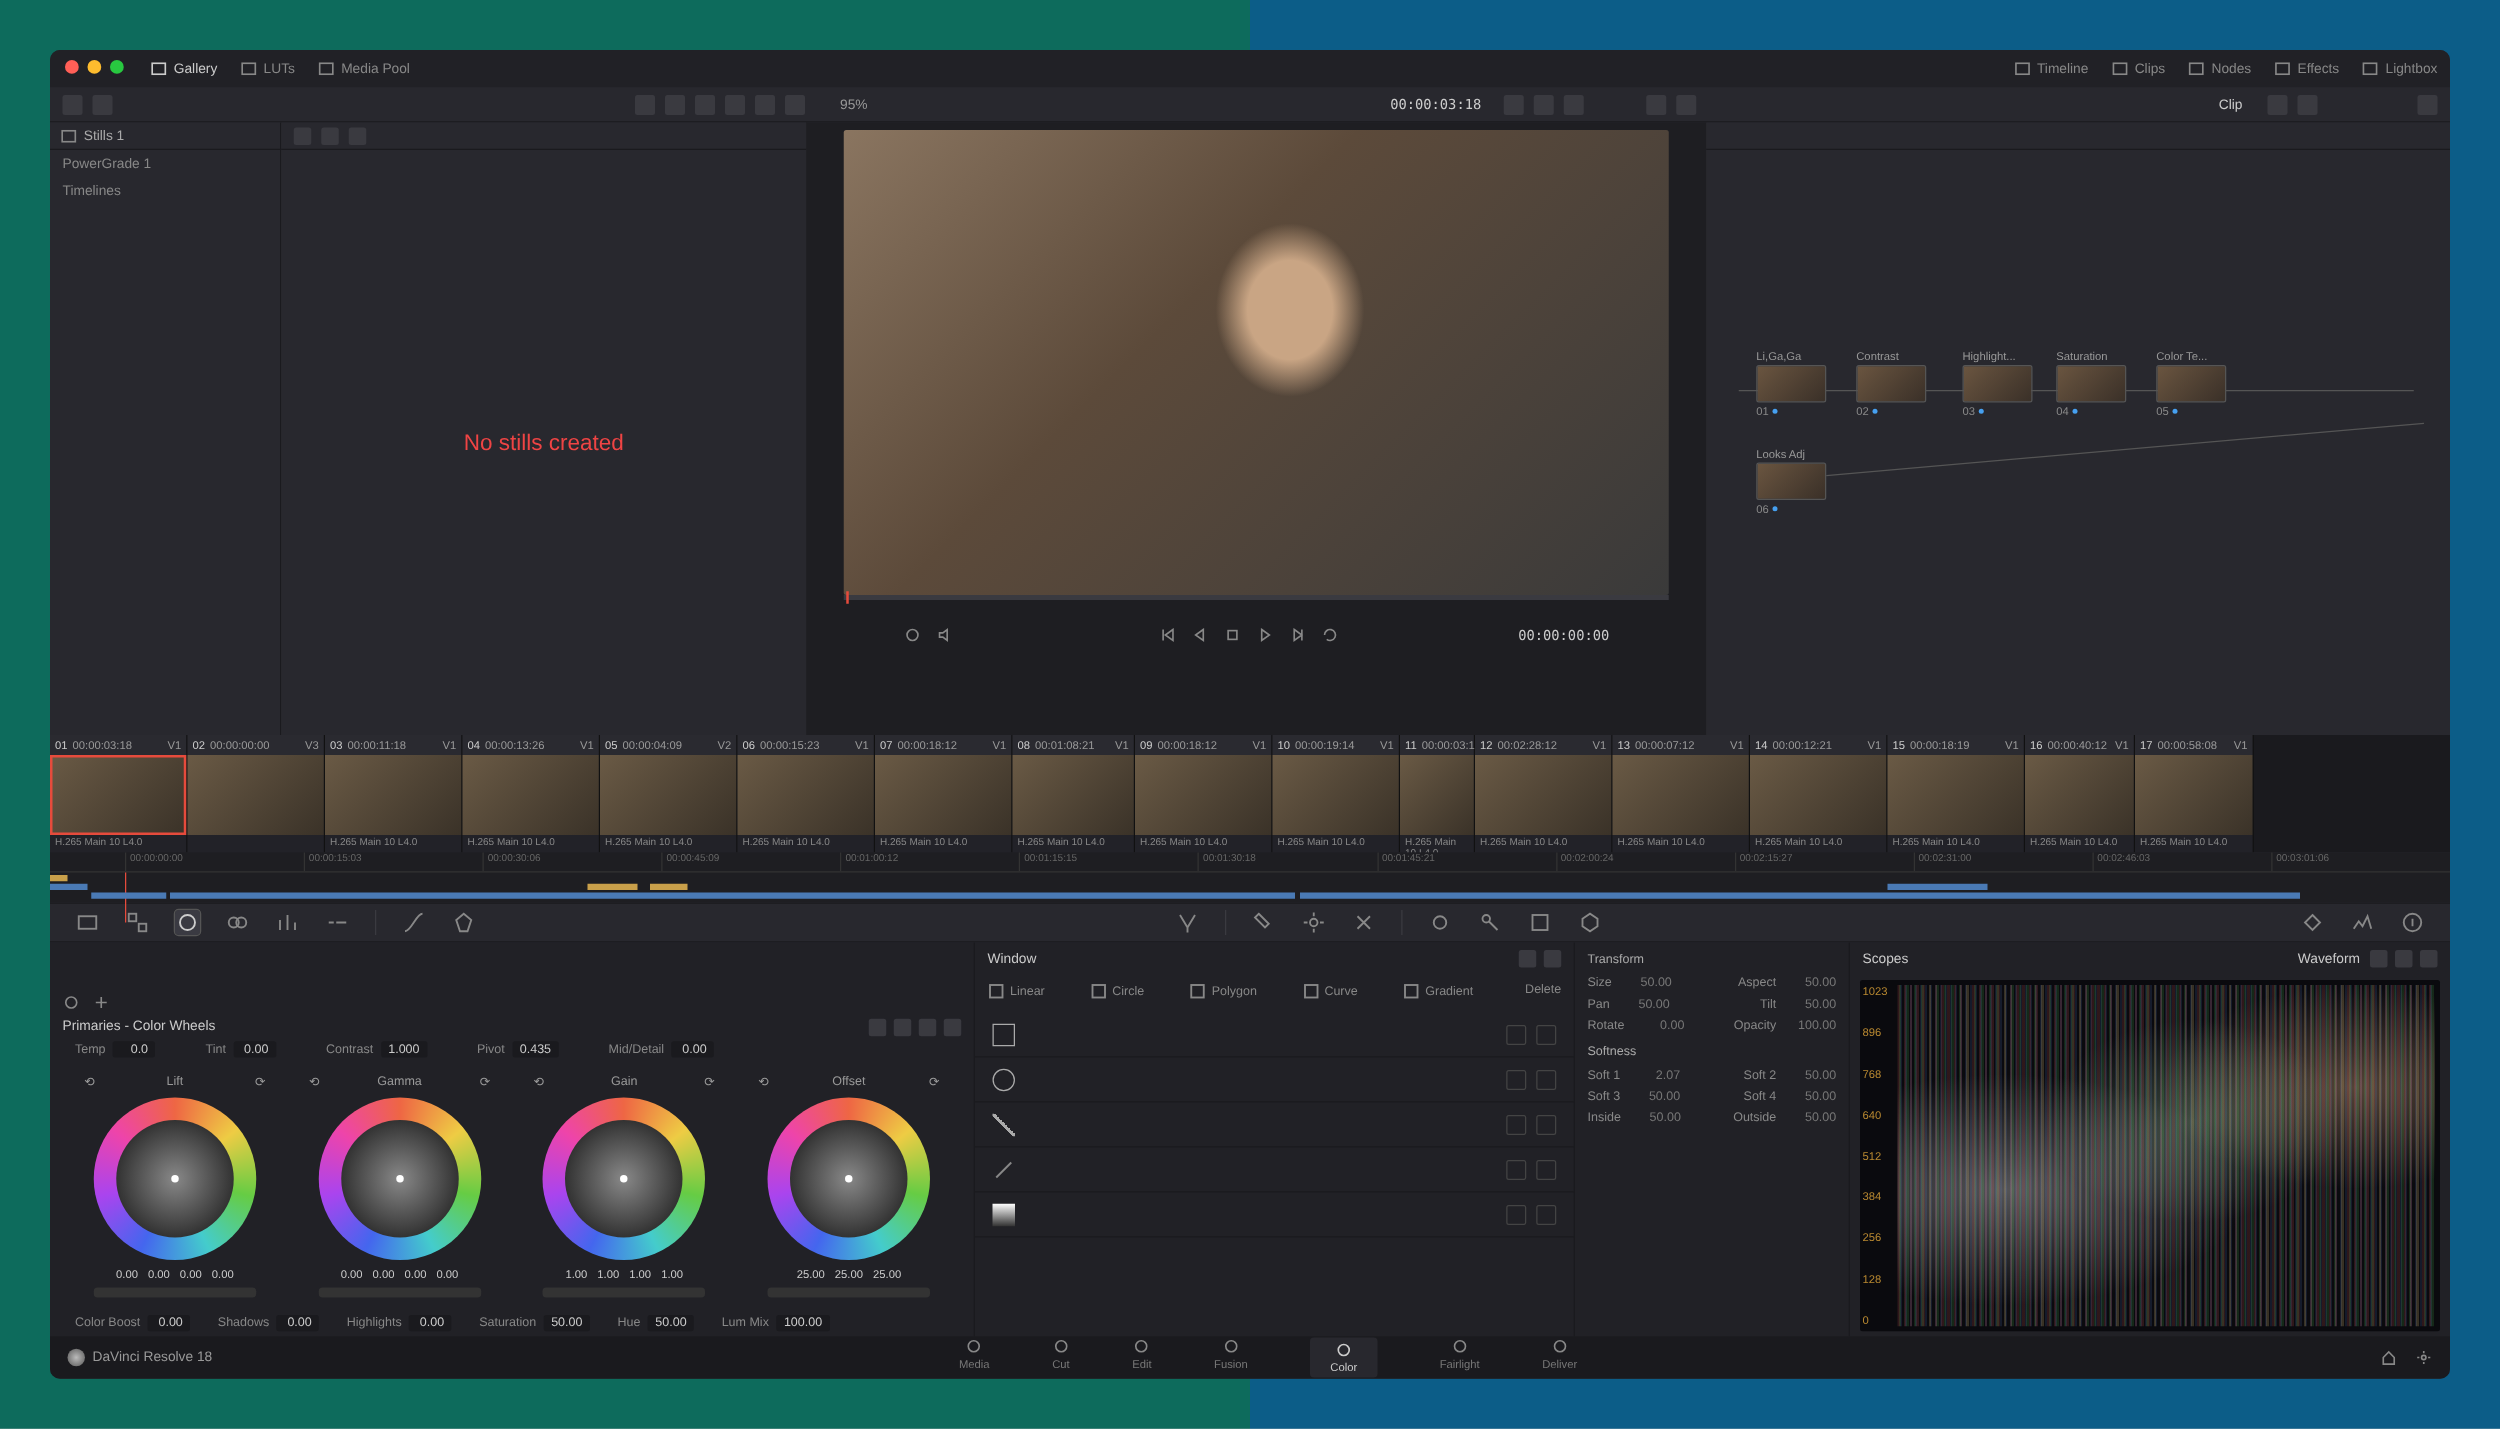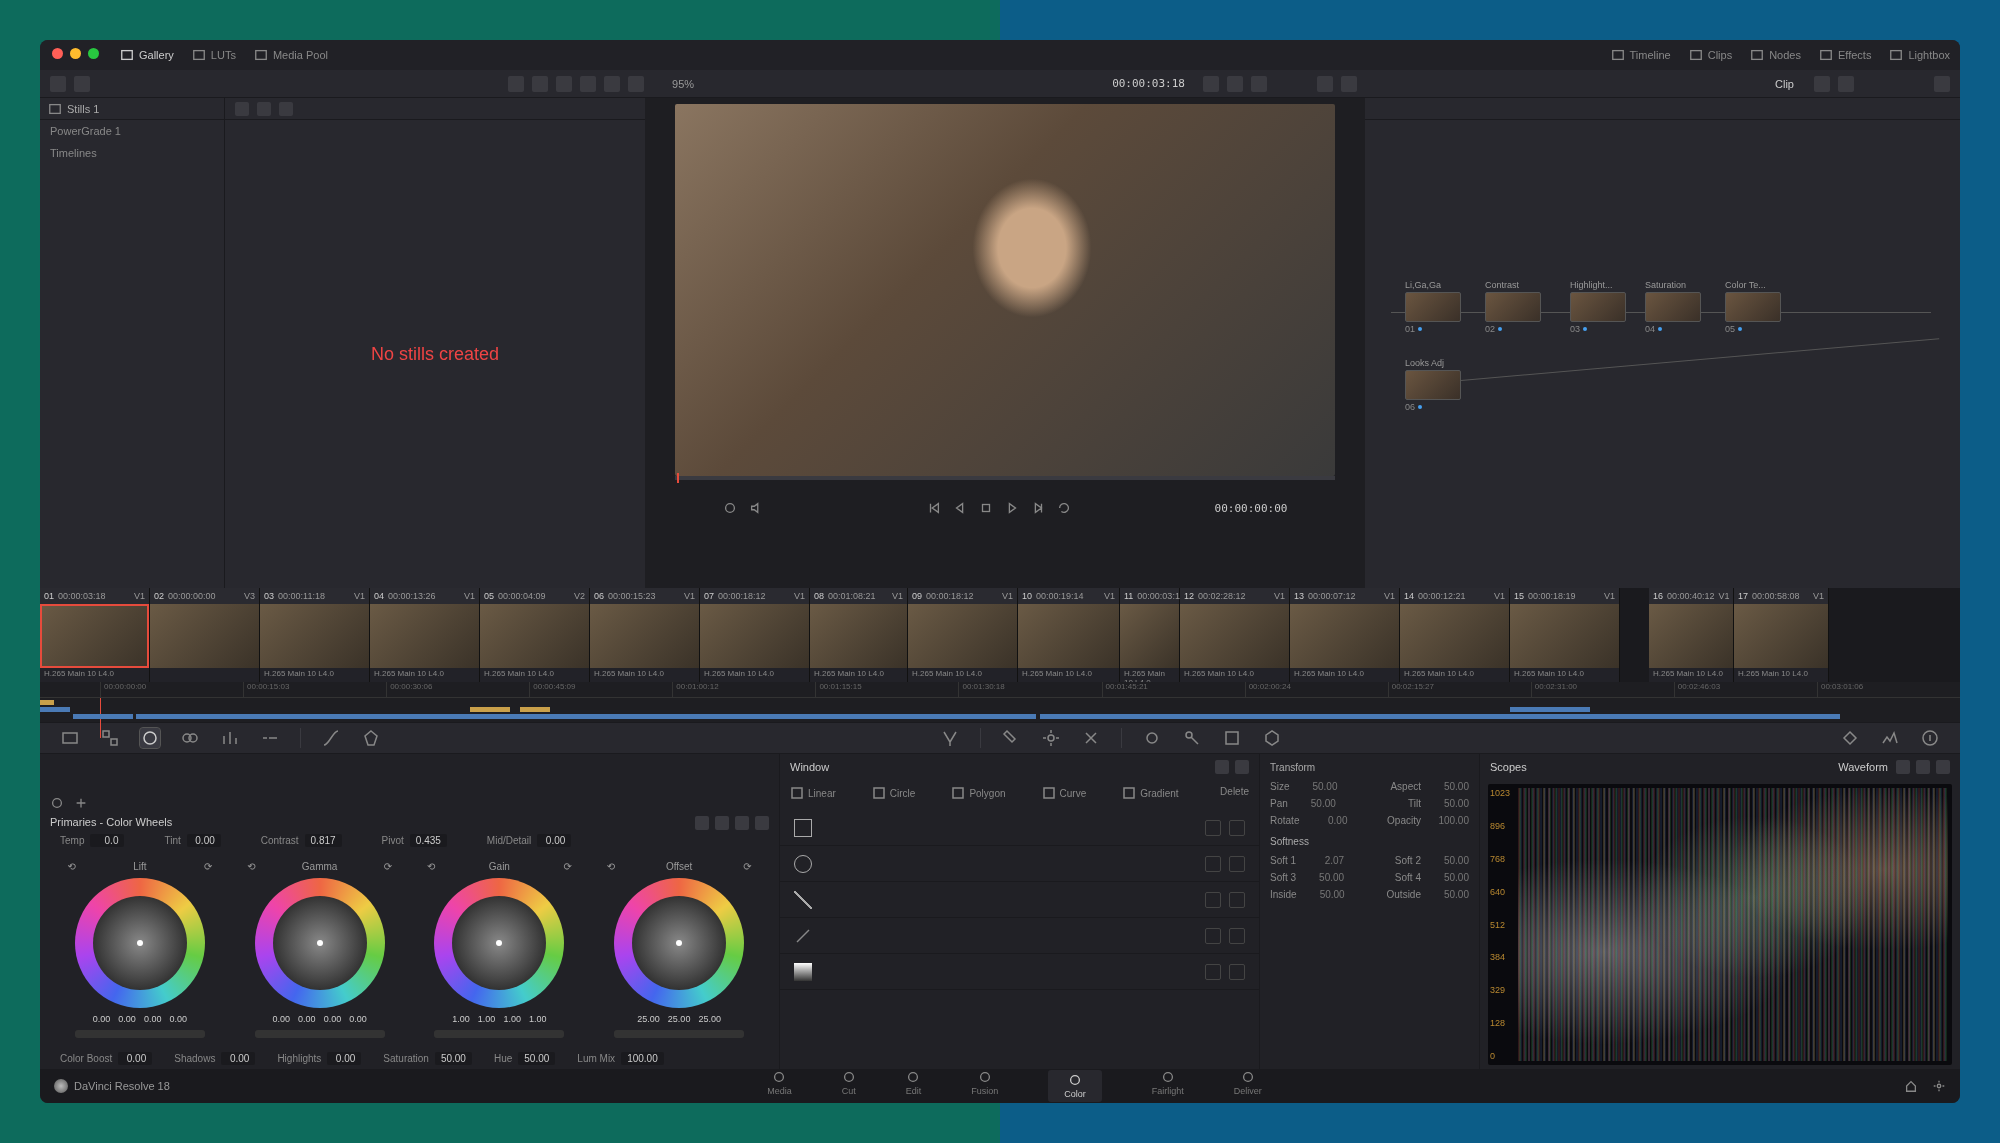--- a/index.html
+++ b/index.html
@@ -470,21 +470,21 @@
       </div>
       <div class="clip" style="width: 110px;">
         <div class="clip-head">
           <span class="num">15</span>
           <span>00:00:18:19</span>
           <span style="margin-left:auto">V1</span>
         </div>
         <div class="clip-thumb"></div>
         <div class="clip-foot">H.265 Main 10 L4.0</div>
       </div>
-      <div class="clip" style="width: 114px; padding-left: 29px;">
+      <div class="clip" style="width: 88px;">
         <div class="clip-head">
           <span class="num">16</span>
           <span>00:00:40:12</span>
           <span style="margin-left:auto">V1</span>
         </div>
         <div class="clip-thumb"></div>
         <div class="clip-foot">H.265 Main 10 L4.0</div>
       </div>
       <div class="clip" style="width: 95px;">
         <div class="clip-head">
@@ -661,21 +661,21 @@
           <div class="adjust-item">
             <span>Temp</span>
             <span class="val">0.0</span>
           </div>
           <div class="adjust-item">
             <span>Tint</span>
             <span class="val">0.00</span>
           </div>
           <div class="adjust-item">
             <span>Contrast</span>
-            <span class="val">0.817</span>
+            <span class="val">1.000</span>
           </div>
           <div class="adjust-item">
             <span>Pivot</span>
             <span class="val">0.435</span>
           </div>
           <div class="adjust-item">
             <span>Mid/Detail</span>
             <span class="val">0.00</span>
           </div>
         </div>
@@ -932,21 +932,21 @@
         </div>
       </div>
       <div class="scope-canvas">
         <div class="scope-axis" id="scope-axis">
             <span>1023</span>
             <span>896</span>
             <span>768</span>
             <span>640</span>
             <span>512</span>
             <span>384</span>
-            <span>329</span>
+            <span>256</span>
             <span>128</span>
             <span>0</span>
           </div>
         <div class="scope-wave"></div>
       </div>
     </div>
   </div>
 
   <div class="pagetabs">
     <div class="brand">

